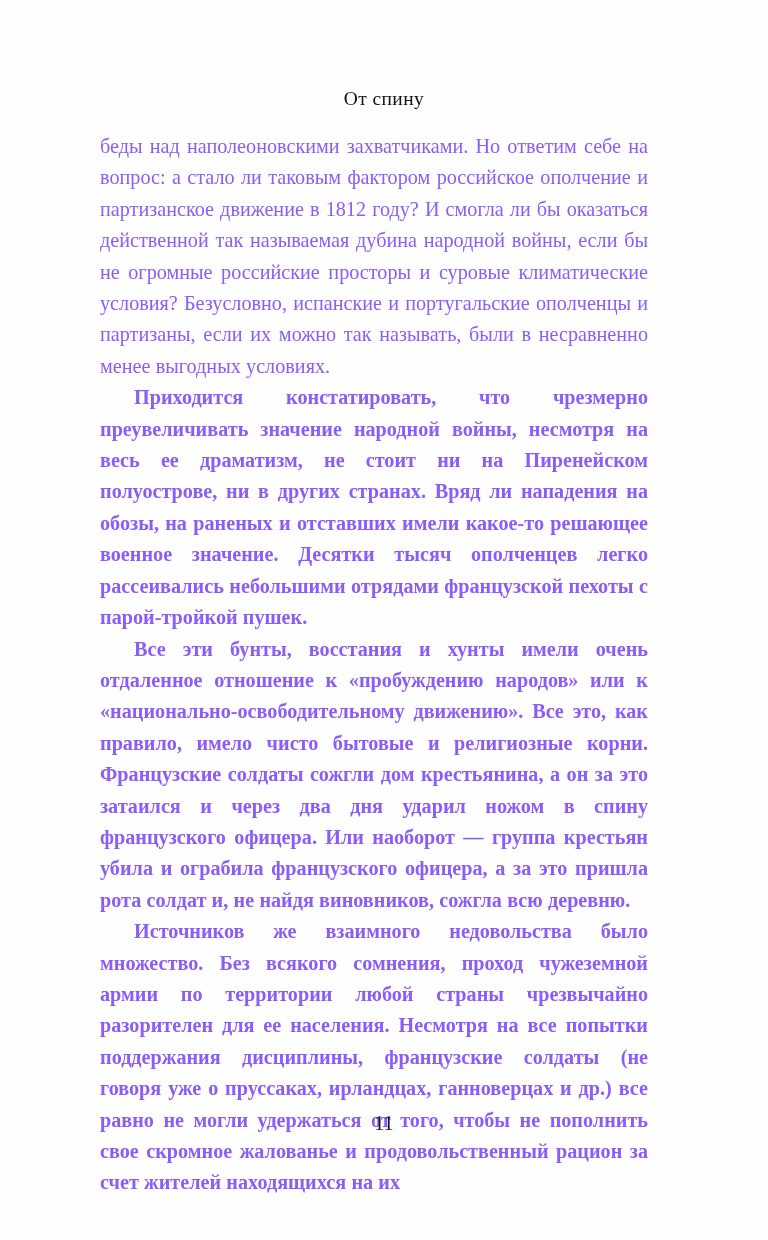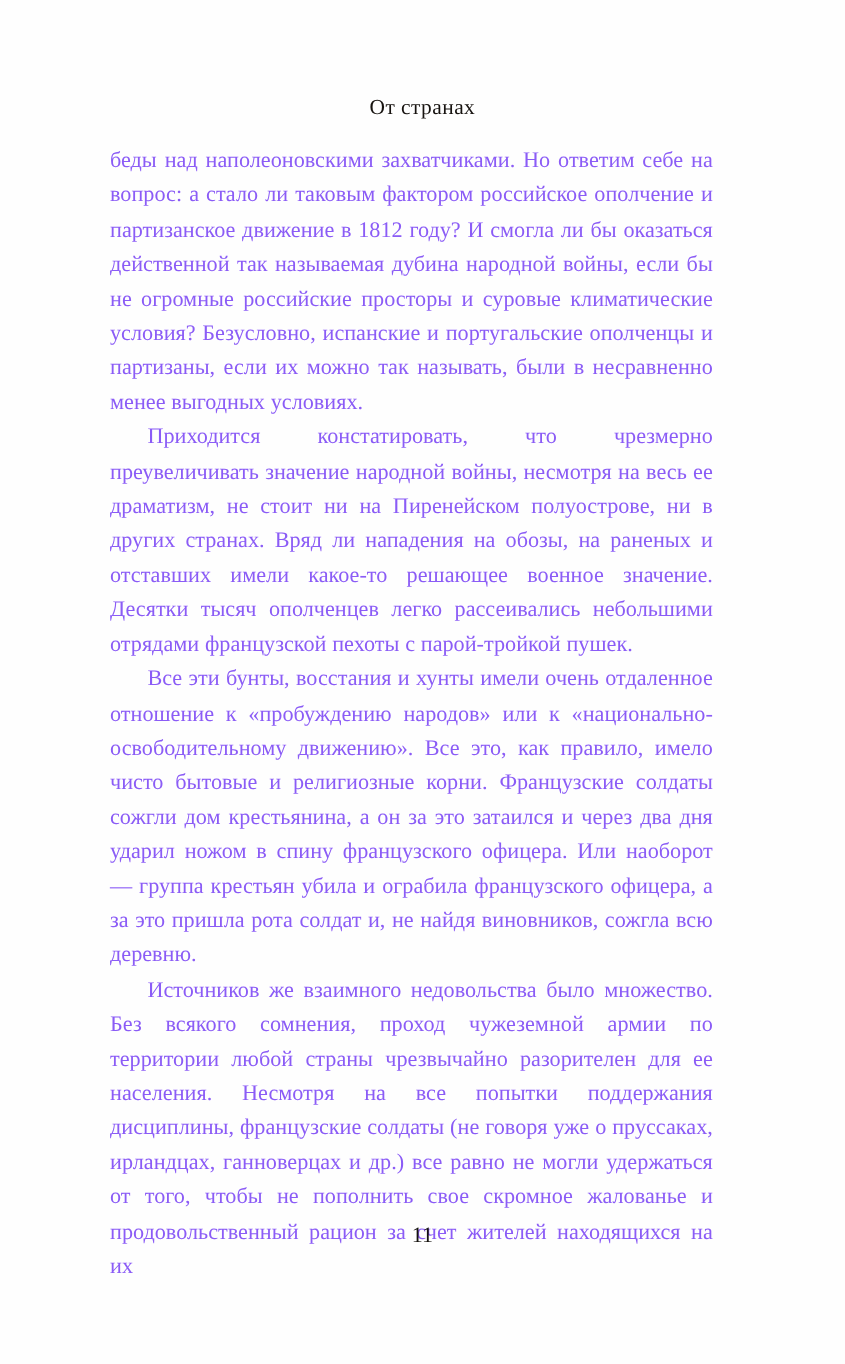--- a/index.html
+++ b/index.html
@@ -39,37 +39,38 @@
     line-height: 31.4px;
     text-align: justify;
     text-indent: 0;
     color: #8b5cf6;
     -webkit-hyphens: manual;
     hyphens: manual;
     word-spacing: 0.2px;
   }
   .para.indent {
     text-indent: 34px;
+    font-weight: bold;
   }
   .folio {
     position: absolute;
     top: 1112px;
     left: 0;
     width: 768px;
     text-align: center;
     font-size: 20px;
     color: #16130f;
   }
 </style>
 </head>
 <body>
 
 <div class="page">
 
-  <div class="running-head">От странах</div>
+  <div class="running-head">От спину</div>
 
   <div class="textblock">
     <p class="para">беды над наполеоновскими захватчиками. Но ответим себе на вопрос: а стало ли таковым фактором российское ополчение и партизанское движение в 1812 году? И смогла ли бы оказаться действенной так называемая дубина народной войны, если бы не огромные российские просторы и суровые климатические условия? Безусловно, испанские и португальские ополченцы и партизаны, если их можно так называть, были в несравненно менее выгодных условиях.</p>
     <p class="para indent">Приходится констатировать, что чрезмерно преувеличивать значение народной войны, несмотря на весь ее драматизм, не стоит ни на Пиренейском полуострове, ни в других странах. Вряд ли нападения на обозы, на раненых и отставших имели какое-то решающее военное значение. Десятки тысяч ополченцев легко рассеивались небольшими отрядами французской пехоты с парой-тройкой пушек.</p>
     <p class="para indent">Все эти бунты, восстания и хунты имели очень отдаленное отношение к «пробуждению народов» или к «национально-освободительному движению». Все это, как правило, имело чисто бытовые и религиозные корни. Французские солдаты сожгли дом крестьянина, а он за это затаился и через два дня ударил ножом в спину французского офицера. Или наоборот — группа крестьян убила и ограбила французского офицера, а за это пришла рота солдат и, не найдя виновников, сожгла всю деревню.</p>
     <p class="para indent">Источников же взаимного недовольства было множество. Без всякого сомнения, проход чужеземной армии по территории любой страны чрезвычайно разорителен для ее населения. Несмотря на все попытки поддержания дисциплины, французские солдаты (не говоря уже о пруссаках, ирландцах, ганноверцах и др.) все равно не могли удержаться от того, чтобы не пополнить свое скромное жалованье и продовольственный рацион за счет жителей находящихся на их</p>
   </div>
 
   <div class="folio">11</div>
 

